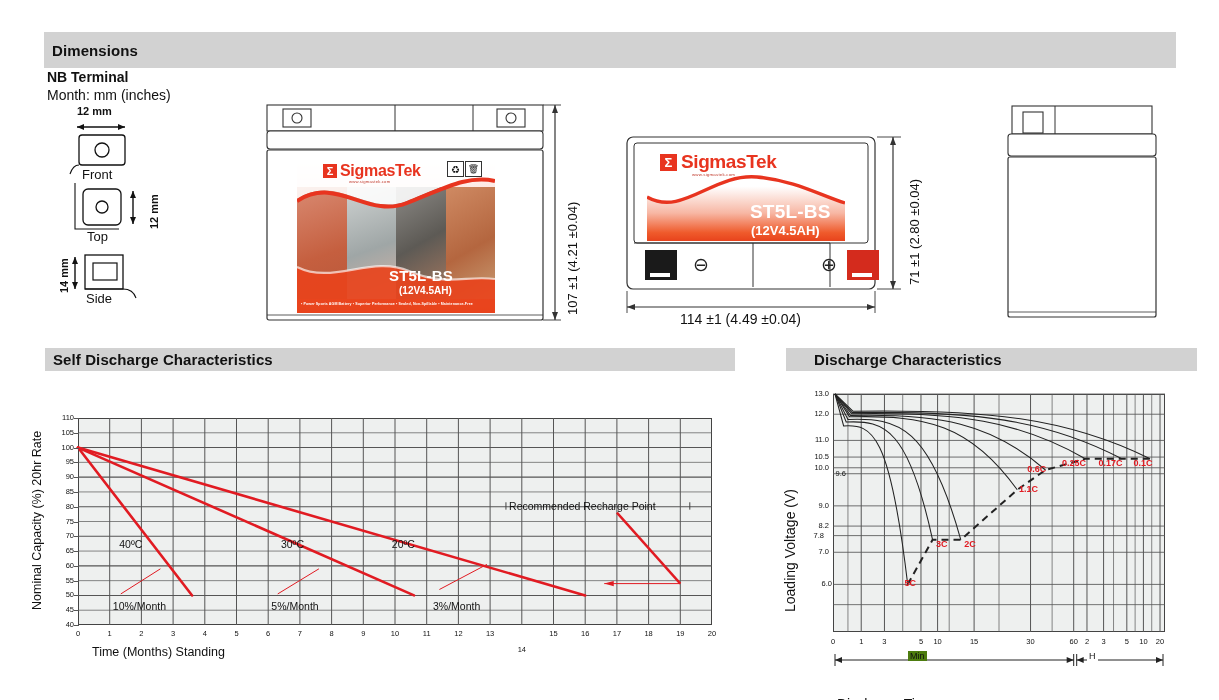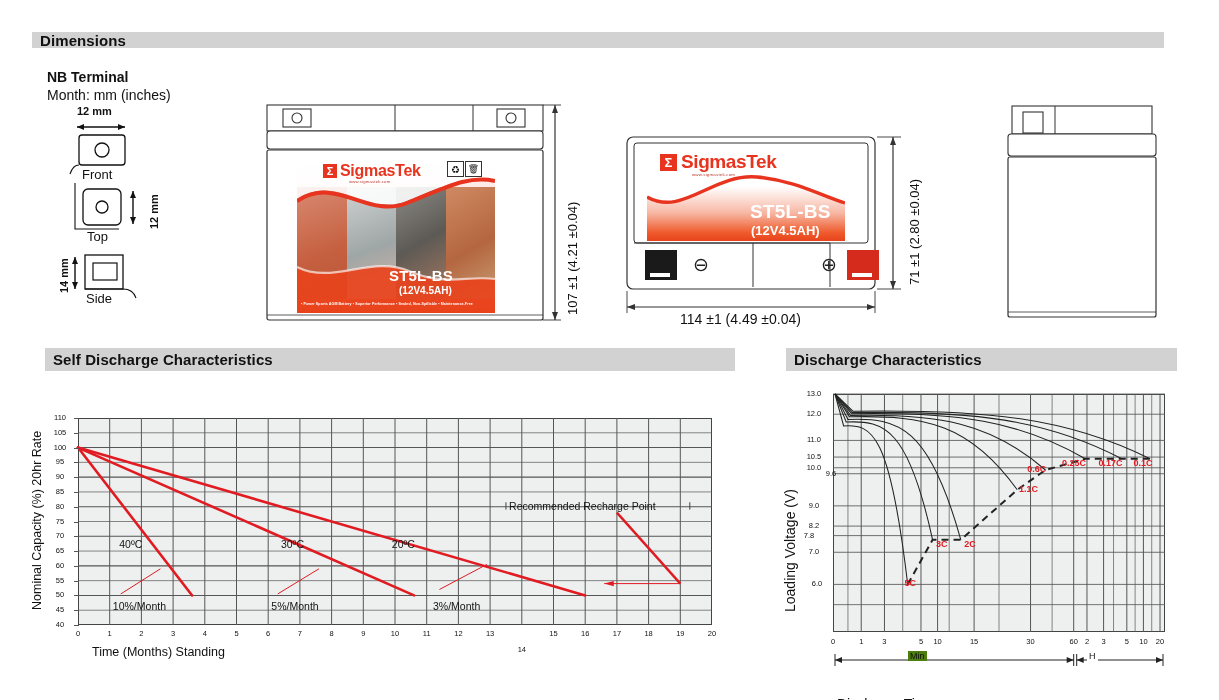--- a/index.html
+++ b/index.html
@@ -4,33 +4,33 @@
 <style>
   html,body{margin:0;padding:0;background:#ffffff;}
   body{width:1219px;height:700px;position:relative;overflow:hidden;
        font-family:"Liberation Sans","DejaVu Sans",sans-serif;color:#1a1a1a;}
   .abs{position:absolute;}
   .section-header{position:absolute;background:#d2d2d2;display:flex;align-items:center;}
   .section-header span{font-weight:bold;font-size:15px;color:#111;padding-left:8px;letter-spacing:.1px;}
   .lbl{position:absolute;font-size:12px;color:#111;white-space:nowrap;}
   .lbl-b{font-weight:bold;}
   .vline{position:absolute;background:#555;}
-  .tick{position:absolute;font-size:7.5px;color:#111;text-align:center;}
+  .tick{position:absolute;font-size:7.5px;color:#111;text-align:right;}
   .tickx{position:absolute;font-size:7.5px;color:#111;text-align:center;}
   .axtitle{position:absolute;font-size:13px;color:#111;}
   .rot{transform:rotate(-90deg);transform-origin:0 0;}
   .plotbg{position:absolute;background:#eef0ef;border:1.4px solid #444;box-sizing:border-box;}
   .cmark{position:absolute;font-size:9px;color:#e11b22;font-weight:bold;white-space:nowrap;}
   .anno{position:absolute;font-size:10.5px;color:#111;white-space:nowrap;}
   svg{display:block;overflow:visible;}
 </style>
 </head>
 <body>
 
-<div class="section-header" style="left:32px;top:32px;width:1132px;height:16px;">
+<div class="section-header" style="left:44px;top:32px;width:1132px;height:36px;">
   <span>Dimensions</span>
 </div>
 
 <div class="lbl lbl-b" style="left:47px;top:69px;font-size:14px;">NB Terminal</div>
 <div class="lbl" style="left:47px;top:87px;font-size:14px;">Month: mm (inches)</div>
 
 <div class="abs" style="left:45px;top:105px;width:160px;height:220px;">
 
   <div class="lbl" style="left:32px;top:0px;font-size:11px;font-weight:bold;">12 mm</div>
   <svg width="160" height="220" style="position:absolute;left:0;top:0;">
@@ -184,21 +184,21 @@
     <line x1="85" y1="6" x2="85" y2="34" stroke="#333" stroke-width="1"></line>
     <rect x="38" y="34" width="148" height="22" rx="3" fill="#fff" stroke="#333" stroke-width="1.1"></rect>
     <rect x="38" y="57" width="148" height="160" rx="2" fill="#fff" stroke="#333" stroke-width="1.2"></rect>
     <line x1="38" y1="212" x2="186" y2="212" stroke="#333" stroke-width="0.8"></line>
   </svg>
 </div>
 
 <div class="section-header" style="left:45px;top:348px;width:690px;height:23px;">
   <span>Self Discharge Characteristics</span>
 </div>
-<div class="section-header" style="left:786px;top:348px;width:391px;height:23px;">
+<div class="section-header" style="left:786px;top:348px;width:391px;height:23px;padding-left:20px;">
   <span>Discharge Characteristics</span>
 </div>
 
 <div class="abs" style="left:0;top:0;width:760px;height:700px;">
 
   <div class="plotbg" style="left:78px;top:418px;width:634px;height:207px;"></div>
 
   <svg width="760" height="700" style="position:absolute;left:0;top:0;pointer-events:none;">
     <g id="sd-grid">
         <line x1="109.7" y1="418" x2="109.7" y2="625" stroke="#555" stroke-width="1"></line>

